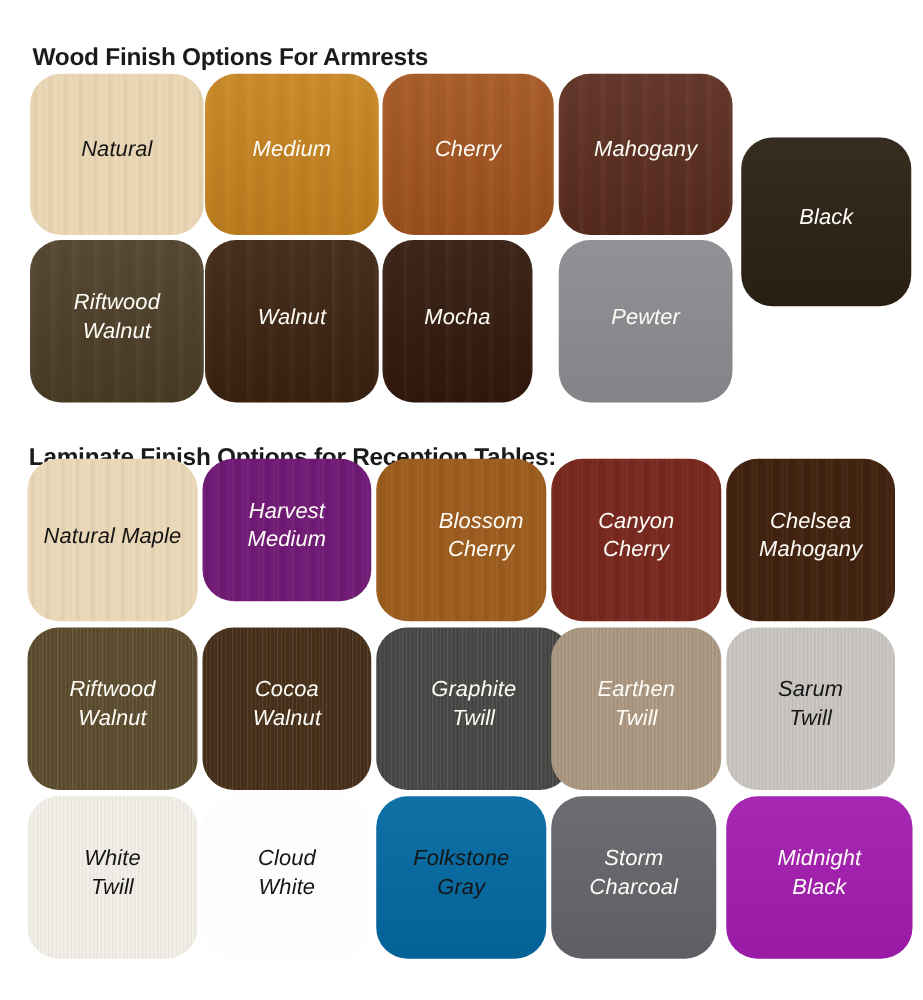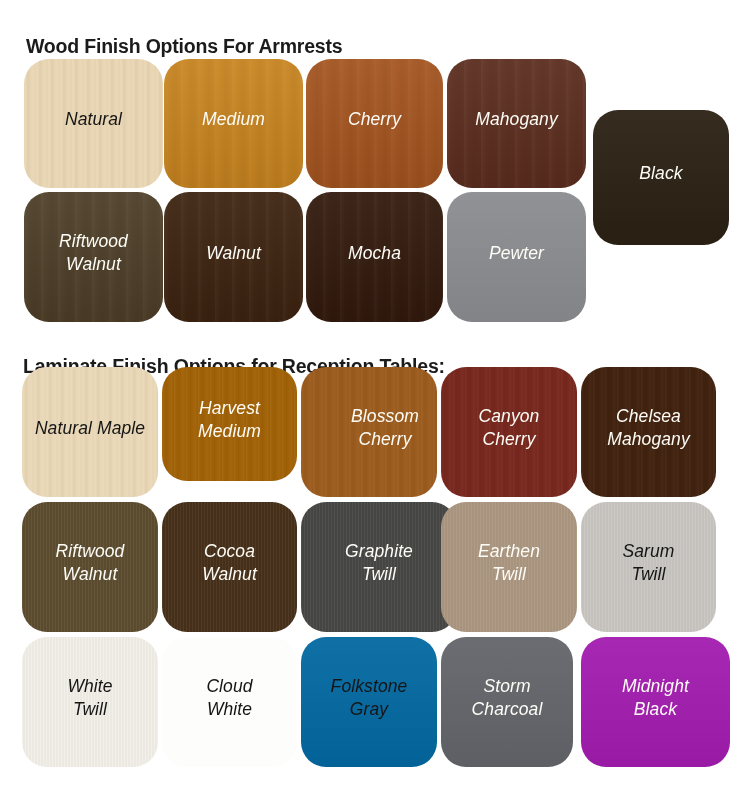--- a/index.html
+++ b/index.html
@@ -122,33 +122,33 @@
     </div>
     <div class="swatch lbl-light" style="left: 24px; top: 192px; width: 139px; height: 130px; background: rgb(77, 62, 39);">
       <div class="grain grain-soft"></div>
       <div class="label">Riftwood
 Walnut</div>
     </div>
     <div class="swatch lbl-light" style="left: 164px; top: 192px; width: 139px; height: 130px; background: rgb(61, 35, 16);">
       <div class="grain grain-soft"></div>
       <div class="label">Walnut</div>
     </div>
-    <div class="swatch lbl-light" style="left: 306px; top: 192px; width: 137px; height: 130px; background: rgb(50, 25, 12);">
+    <div class="swatch lbl-light" style="left: 306px; top: 192px; width: 120px; height: 130px; background: rgb(50, 25, 12);">
       <div class="grain grain-soft"></div>
       <div class="label">Mocha</div>
     </div>
     <div class="swatch lbl-light" style="left: 447px; top: 192px; width: 139px; height: 130px; background: rgb(139, 140, 144);">
       <div class="grain grain-flat"></div>
       <div class="label">Pewter</div>
     </div>
     <div class="swatch lbl-dark" style="left: 22px; top: 367px; width: 136px; height: 130px; background: rgb(234, 216, 183);">
       <div class="grain grain-v"></div>
       <div class="label">Natural Maple</div>
     </div>
-    <div class="swatch lbl-light" style="left: 162px; top: 367px; width: 135px; height: 114px; background: #a16207;">
+    <div class="swatch lbl-light" style="left: 162px; top: 367px; width: 135px; height: 114px; background: #701a75;">
       <div class="grain grain-v"></div>
       <div class="label">Harvest
 Medium</div>
     </div>
     <div class="swatch lbl-light" style="left: 301px; top: 367px; width: 136px; height: 130px; background: rgb(156, 92, 30); padding-left: 32px;">
       <div class="grain grain-v"></div>
       <div class="label">Blossom
 Cherry</div>
     </div>
     <div class="swatch lbl-light" style="left: 441px; top: 367px; width: 136px; height: 130px; background: rgb(120, 40, 30);">

